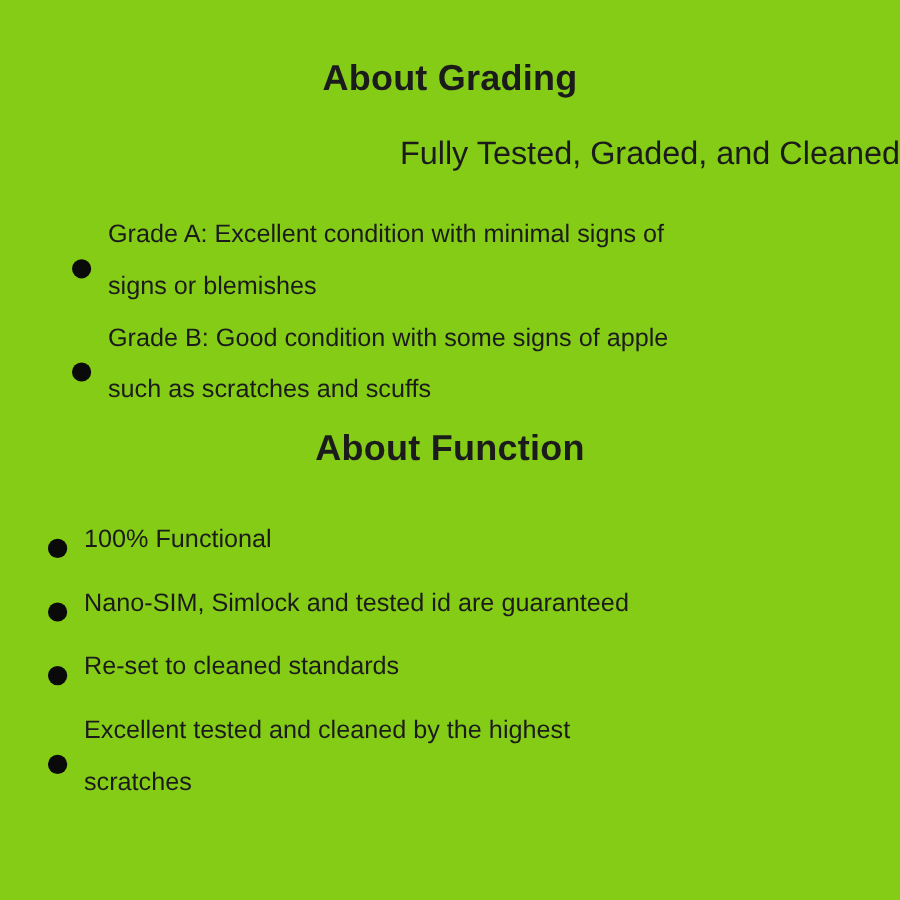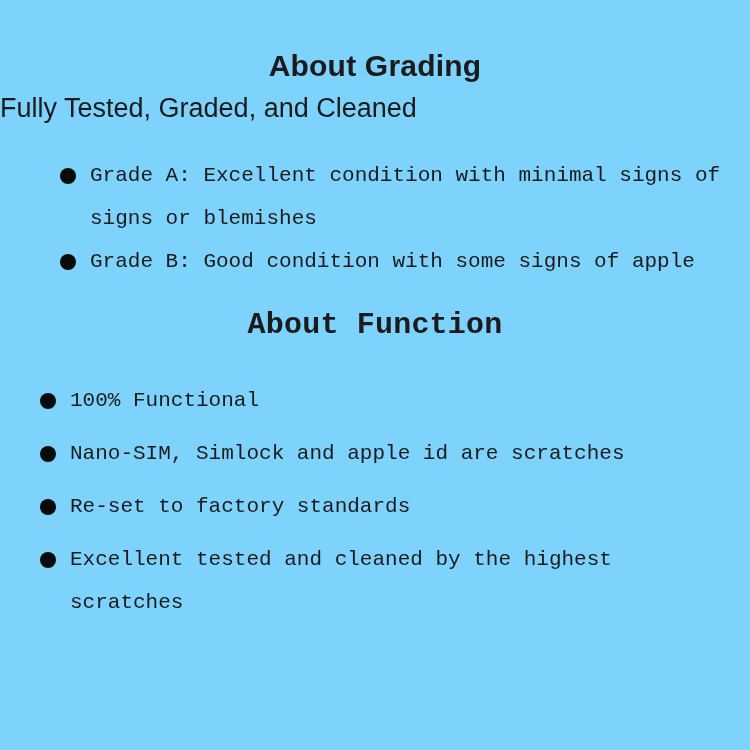--- a/index.html
+++ b/index.html
@@ -1,66 +1,65 @@
 <!DOCTYPE html>
 <html><head>
 <meta charset="utf-8">
 <style>
   * { margin: 0; padding: 0; box-sizing: border-box; }
   html, body { background: #ffffff; }
   .page {
     position: relative;
     width: 750px;
     height: 750px;
-    background: #7dd3fc;
+    background: #84cc16;
     color: #1b1b1b;
     font-family: "Liberation Sans", sans-serif;
     overflow: hidden;
   }
   .section-title {
     font-size: 30px;
     font-weight: bold;
     line-height: 36px;
     text-align: center;
     letter-spacing: 0.2px;
   }
   .title-grading { margin-top: 48px; }
   .subtitle {
     font-size: 27px;
     font-weight: normal;
     line-height: 32px;
-    text-align: left;
-    margin-top: 8px;
+    text-align: right;
+    margin-top: 28px;
   }
   .bullet-list {
     list-style: none;
     margin-top: 30px;
     padding-left: 60px;
     padding-right: 40px;
   }
   .bullet-item {
     display: flex;
-    align-items: flex-start;
-    font-family: Liberation Mono, monospace;
+    align-items: center;
   }
   .bullet-dot {
     flex: 0 0 auto;
     width: 16px;
     height: 16px;
     border-radius: 50%;
     background: #0a0a0a;
     margin-top: 14px;
     margin-right: 14px;
   }
   .bullet-text {
     font-size: 21px;
     line-height: 43px;
     white-space: nowrap;
   }
-  .title-function { margin-top: 24px; font-family: Liberation Mono, monospace; }
+  .title-function { margin-top: 10px; }
   .function-list { margin-top: 36px; padding-left: 40px; }
   .function-list .bullet-item { margin-bottom: 10px; }
 </style>
 </head>
 <body>
 
 <div class="page">
 
   <div class="section-title title-grading">About Grading</div>
 
@@ -71,43 +70,44 @@
       <span class="bullet-dot"></span>
       <div class="bullet-text">
         <div>Grade A: Excellent condition with minimal signs of</div>
         <div>signs or blemishes</div>
       </div>
     </li>
     <li class="bullet-item">
       <span class="bullet-dot"></span>
       <div class="bullet-text">
         <div>Grade B: Good condition with some signs of apple</div>
+        <div>such as scratches and scuffs</div>
       </div>
     </li>
   </ul>
 
   <div class="section-title title-function">About Function</div>
 
   <ul class="bullet-list function-list">
     <li class="bullet-item">
       <span class="bullet-dot"></span>
       <div class="bullet-text">
         <div>100% Functional</div>
       </div>
     </li>
     <li class="bullet-item">
       <span class="bullet-dot"></span>
       <div class="bullet-text">
-        <div>Nano-SIM, Simlock and apple id are scratches</div>
+        <div>Nano-SIM, Simlock and tested id are guaranteed</div>
       </div>
     </li>
     <li class="bullet-item">
       <span class="bullet-dot"></span>
       <div class="bullet-text">
-        <div>Re-set to factory standards</div>
+        <div>Re-set to cleaned standards</div>
       </div>
     </li>
     <li class="bullet-item">
       <span class="bullet-dot"></span>
       <div class="bullet-text">
         <div>Excellent tested and cleaned by the highest</div>
         <div>scratches</div>
       </div>
     </li>
   </ul>

